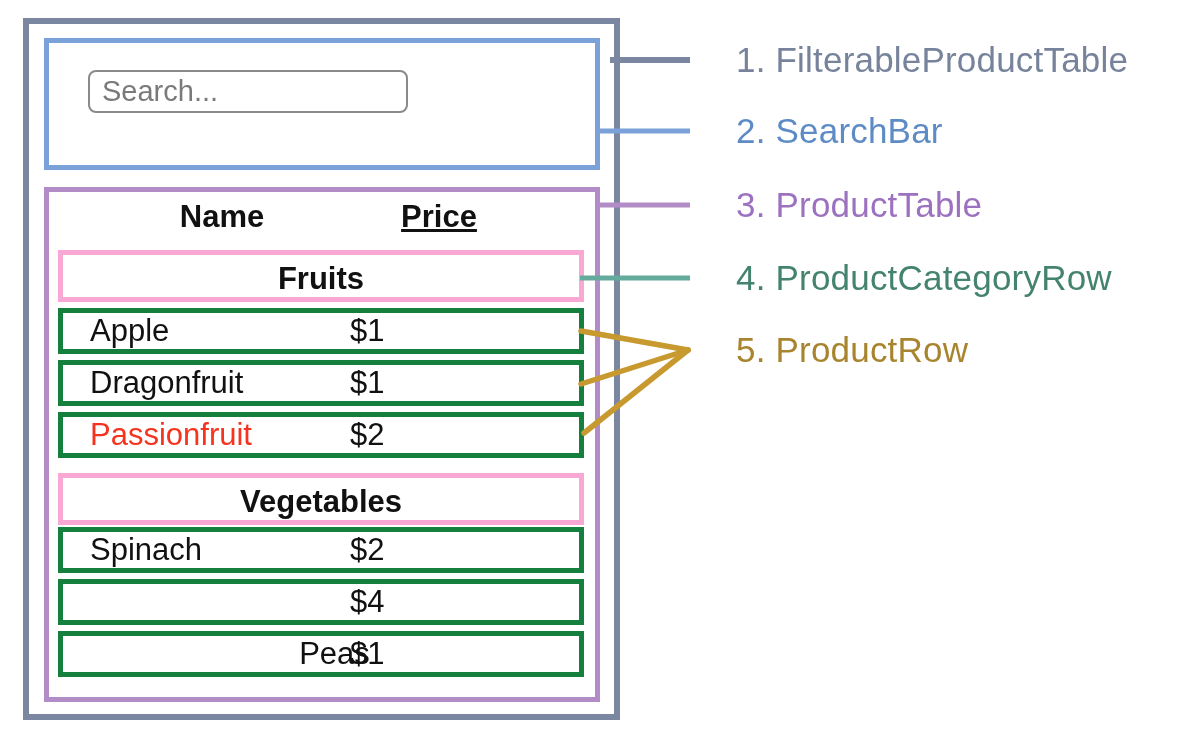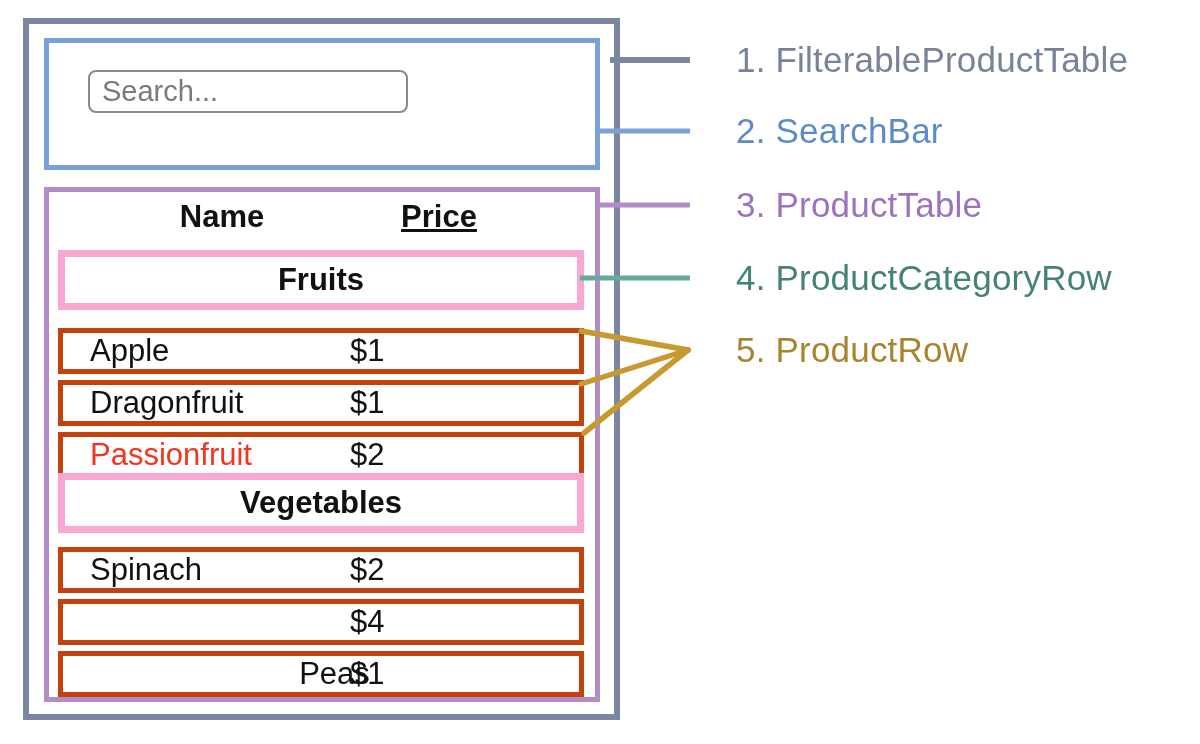--- a/index.html
+++ b/index.html
@@ -59,22 +59,22 @@
     transform: translateX(-50%);
     font-size: 31px; font-weight: bold; color: #111; white-space: nowrap;
   }
   .col-header.name  { left: 173px; }
   .col-header.price { left: 390px; text-decoration: underline; }
 
   .trow {
     position: absolute; left: 9px; width: 526px; height: 46px;
     display: flex; align-items: center; background: #fff;
   }
-  .category-row { border: 7px solid #f9a8d4; height: 60px; justify-content: center; }
-  .product-row  { border: 5px solid #c2410c; margin-top: 20px; }
+  .category-row { border: 5px solid #f9a8d4; height: 52px; justify-content: center; align-items: flex-end; }
+  .product-row  { border: 5px solid #15803d; }
 
   .category-label { font-size: 31px; font-weight: bold; color: #111; }
   .cell-name  { padding-left: 27px; font-size: 31px; color: #111; white-space: nowrap; }
   .cell-price { position: absolute; left: 287px; font-size: 31px; color: #111; }
   .highlighted { color: #f5331f; }
 
   .row-fruits       { top: 58px;  }
   .row-apple        { top: 116px; }
   .row-dragonfruit  { top: 168px; }
   .row-passionfruit { top: 220px; }

